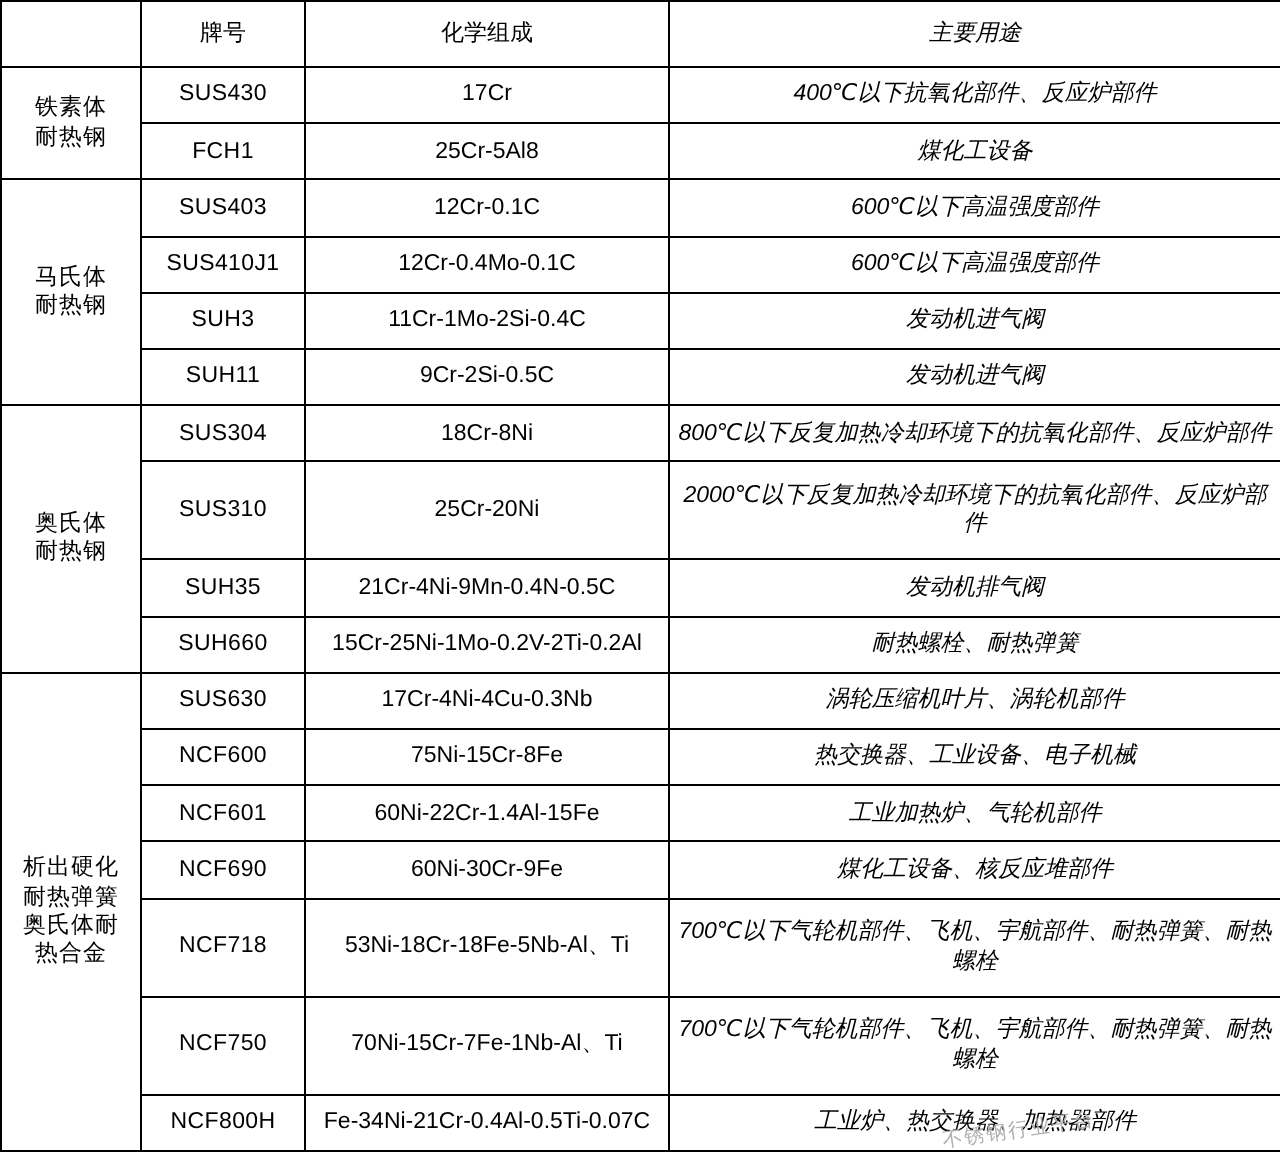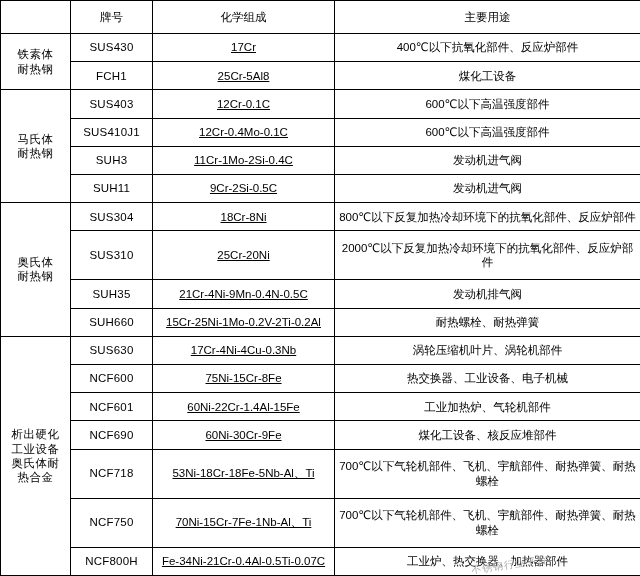--- a/index.html
+++ b/index.html
@@ -41,37 +41,37 @@
     width: 70px;
   }
   th.col-grade, td.grade {
     width: 78px;
   }
   th.col-comp, td.comp {
     width: 182px;
   }
   th.col-use, td.use {
     width: 300px;
+    font-style: italic;
   }
   thead th {
     font-size: 13px;
     height: 28px;
   }
   td.cat {
     font-size: 12.5px;
     font-weight: normal;
     letter-spacing: 0.5px;
   }
   td.grade {
     font-size: 11.5px;
     letter-spacing: 0.2px;
   }
   td.comp {
     font-size: 11.5px;
-    text-decoration: underline;
   }
   td.use {
     font-size: 11.5px;
   }
   .corner-empty {
     border-top: 1px solid #fff;
     border-left: 1px solid #fff;
   }
   .watermark {
     position: absolute;
@@ -173,21 +173,21 @@
       </tr>
       <tr>
         <td class="grade">SUH660</td>
         <td class="comp">15Cr-25Ni-1Mo-0.2V-2Ti-0.2Al</td>
         <td class="use">耐热螺栓、耐热弹簧</td>
       </tr>
 
       <tr>
         <td class="cat" rowspan="7">
           <div>析出硬化</div>
-          <div>工业设备</div>
+          <div>耐热弹簧</div>
           <div>奥氏体耐</div>
           <div>热合金</div>
         </td>
         <td class="grade">SUS630</td>
         <td class="comp">17Cr-4Ni-4Cu-0.3Nb</td>
         <td class="use">涡轮压缩机叶片、涡轮机部件</td>
       </tr>
       <tr>
         <td class="grade">NCF600</td>
         <td class="comp">75Ni-15Cr-8Fe</td>

